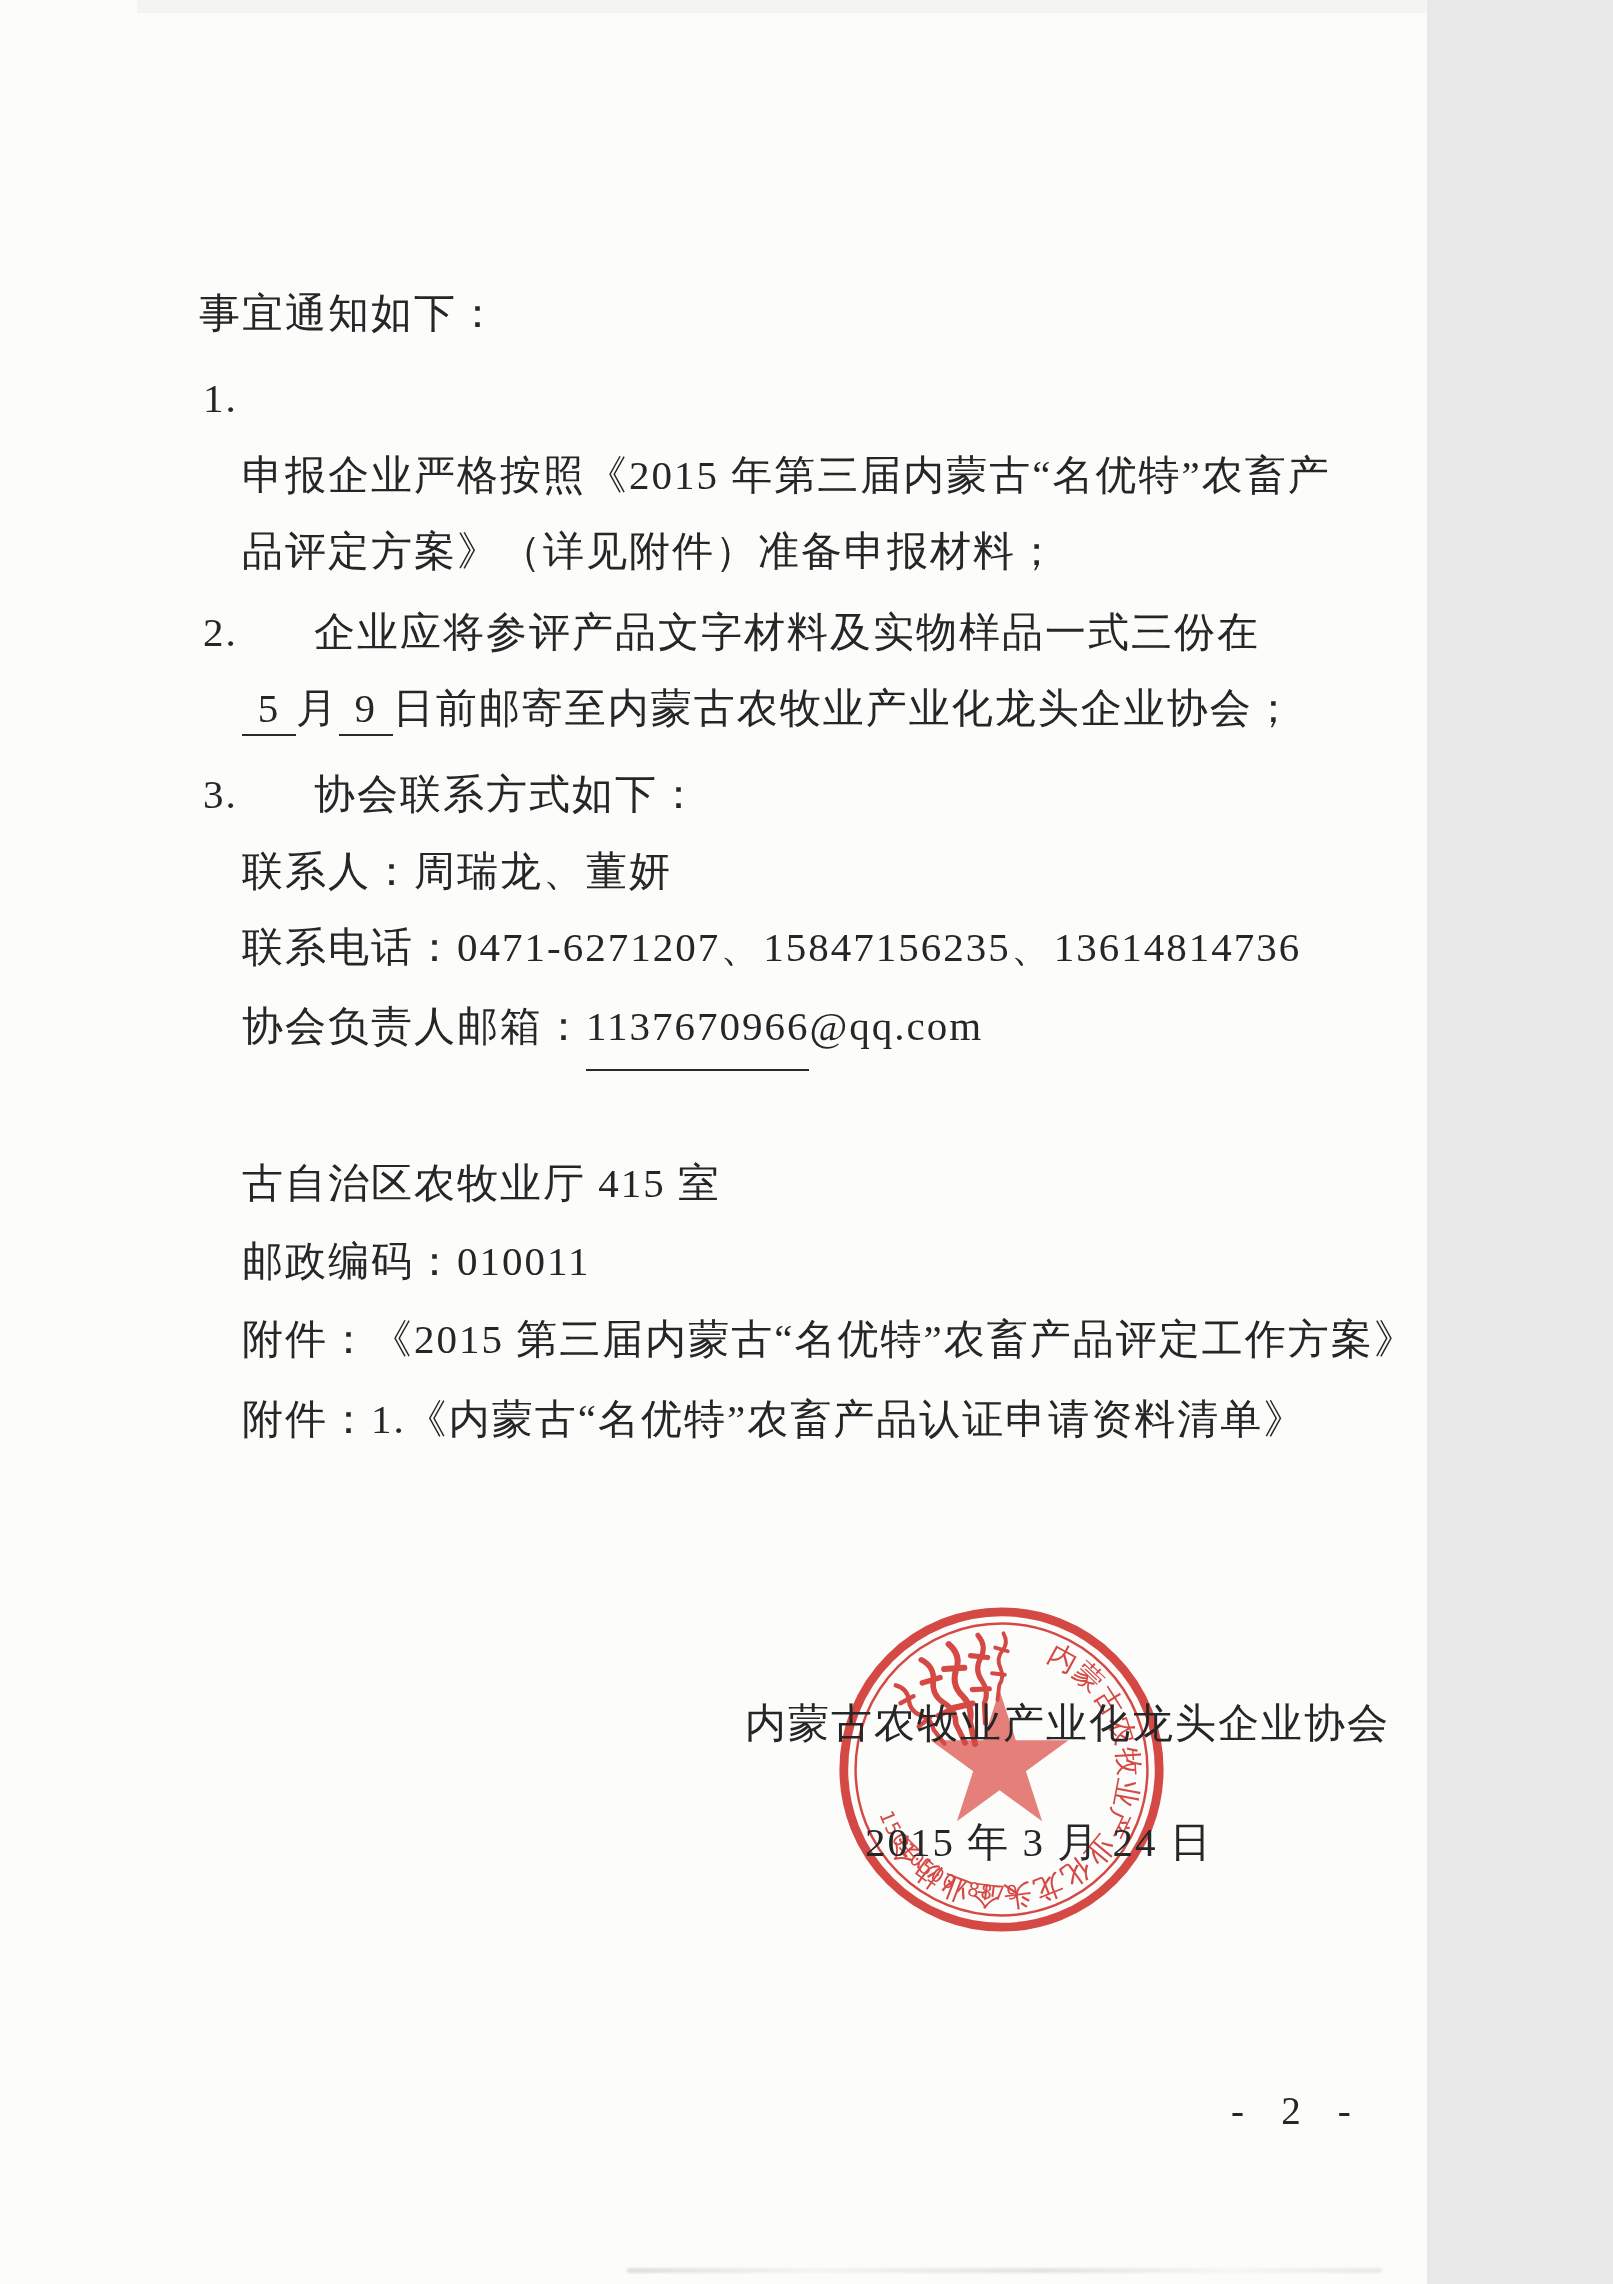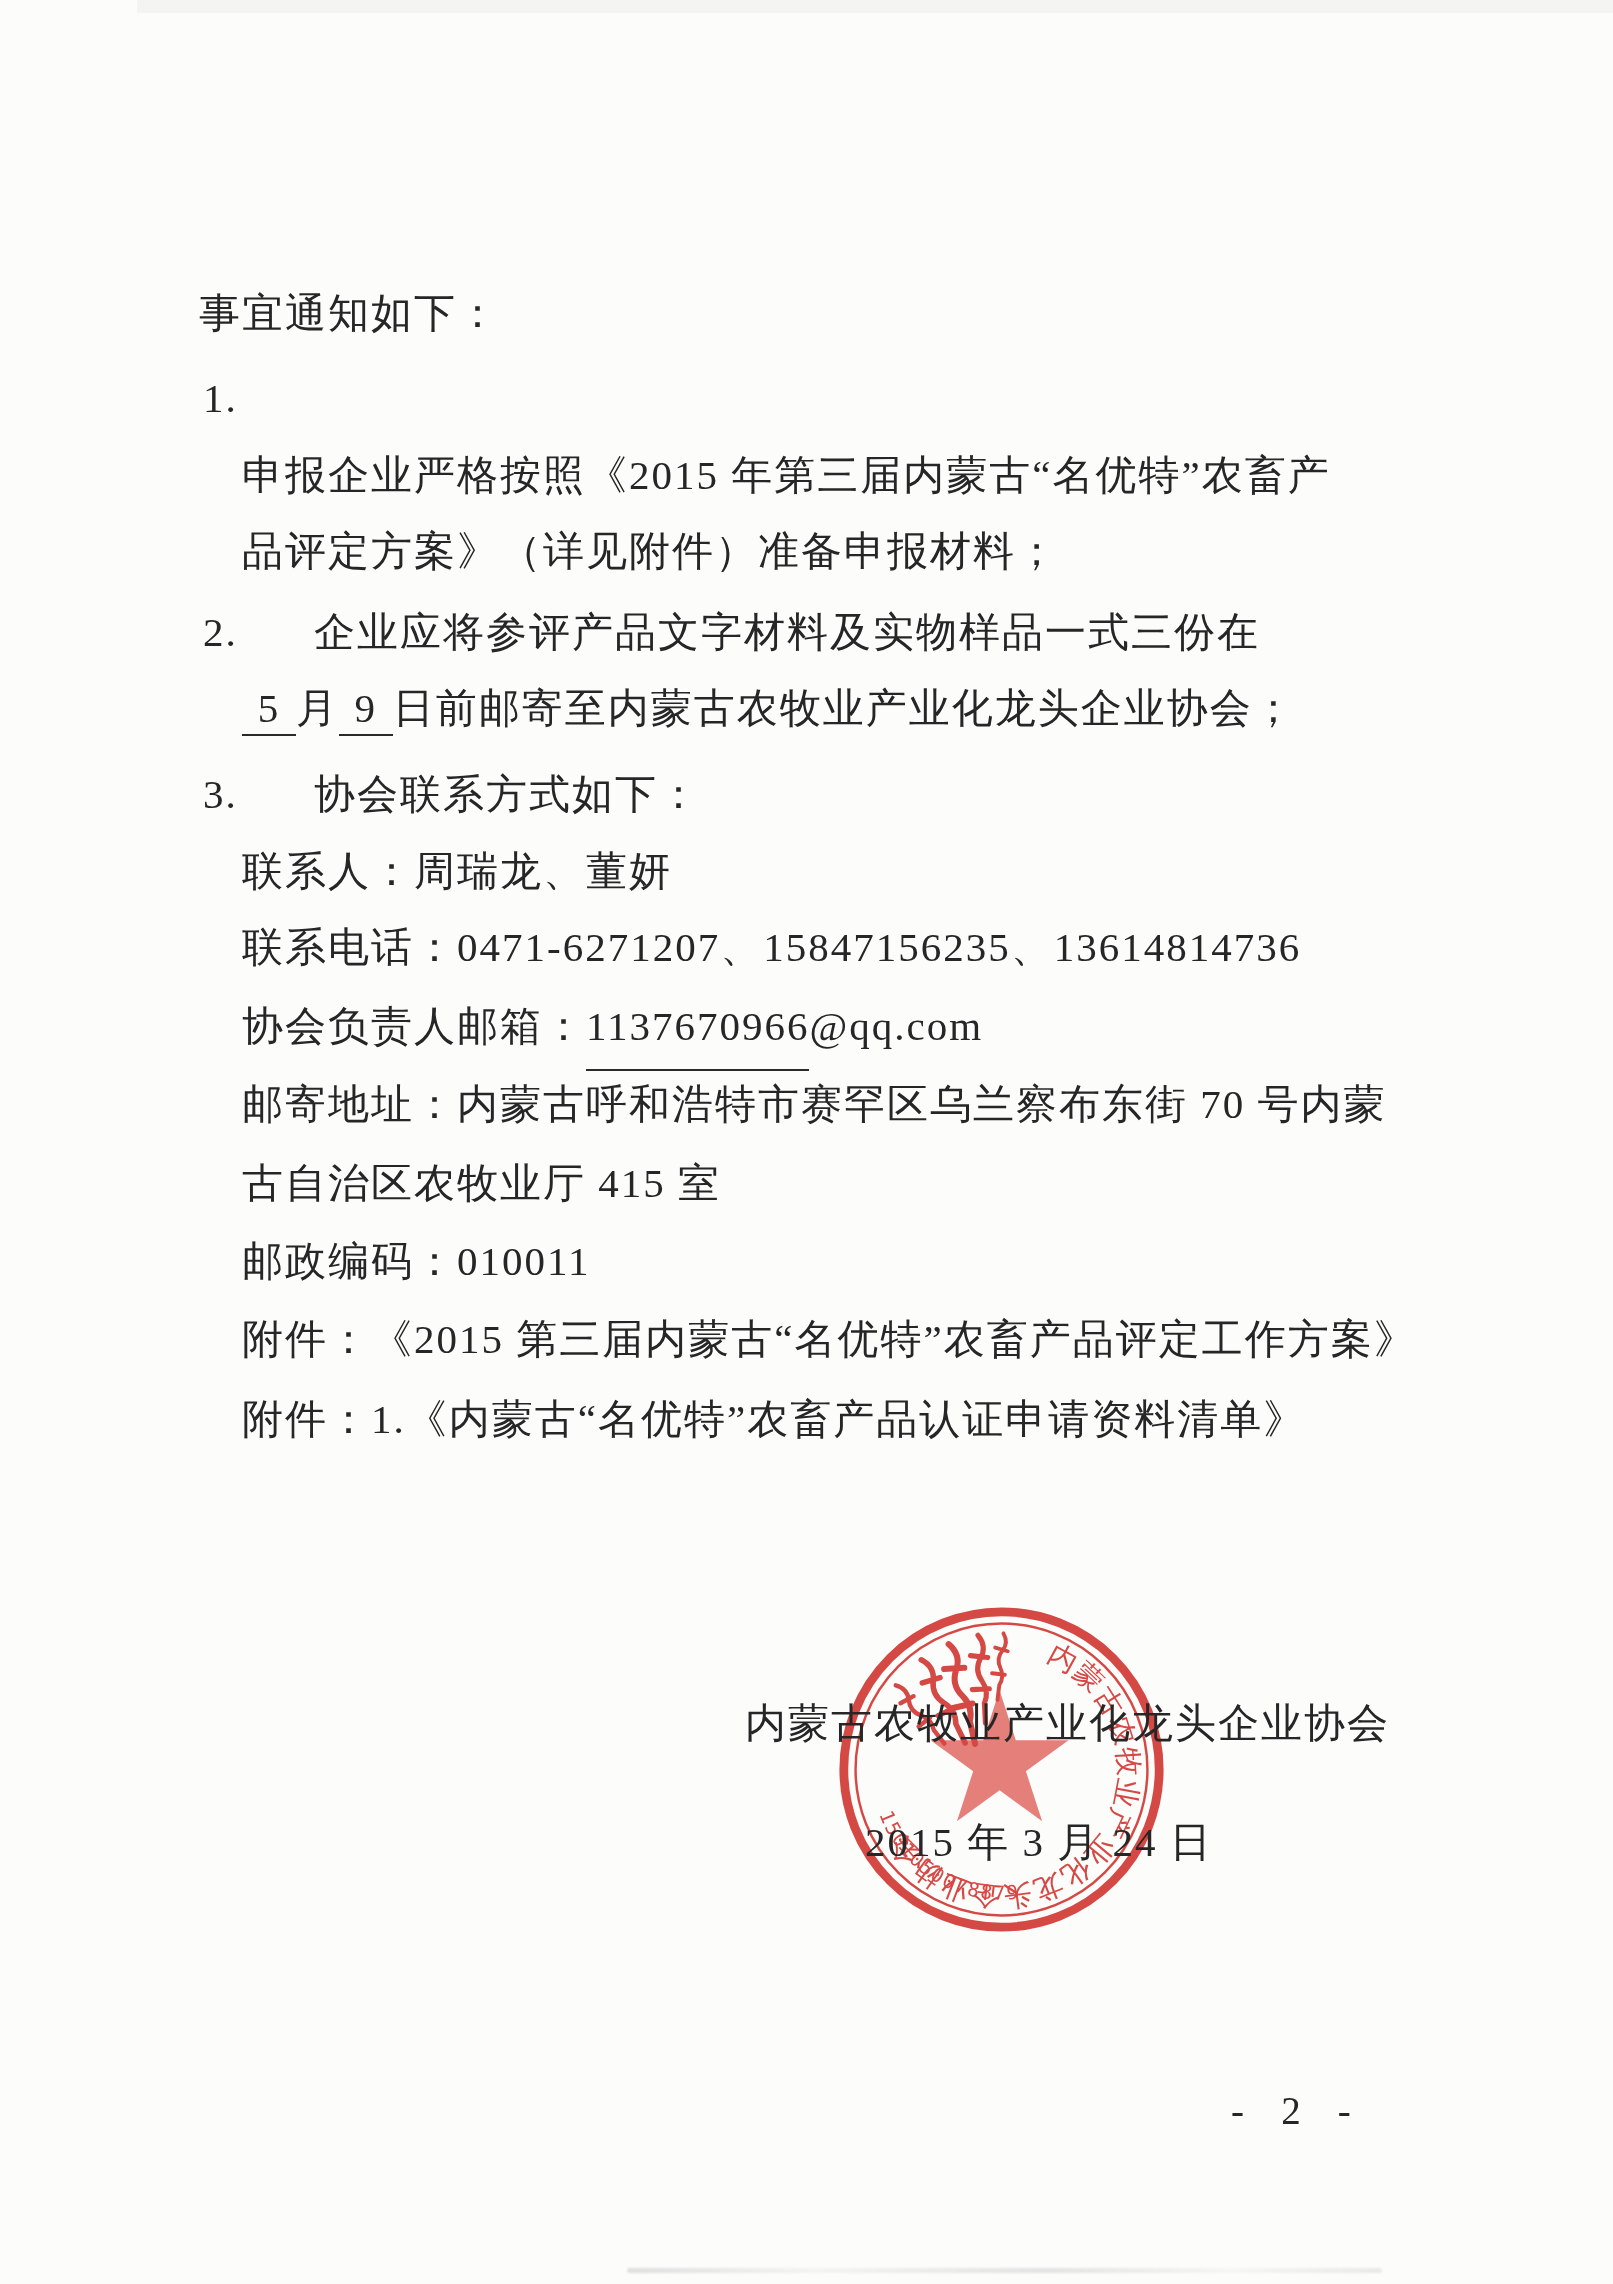--- a/index.html
+++ b/index.html
@@ -1,18 +1,18 @@
 <!DOCTYPE html>
 <html><head>
 <meta charset="utf-8">
 <style>
   html,body{margin:0;padding:0;background:#e8e8e8;}
   .page{
     position:relative;
-    width:1613px;height:2285px;
+    width:1427px;height:2285px;
     background:#fcfcfb;
     font-family:"Liberation Serif","DejaVu Serif",serif;
     color:#262626;
     overflow:hidden;
   }
   .top-band{position:absolute;top:0;left:137px;right:0;height:12.7px;background:#f4f4f3;}
   .line{
     position:absolute;
     font-size:41px;line-height:47px;
     letter-spacing:2px;
@@ -50,21 +50,20 @@
   <div class="line" style="left:203px;top:609px;">2.</div>
   <div class="line" style="left:314px;top:609px;">企业应将参评产品文字材料及实物样品一式三份在</div>
   <div class="line" style="left:242px;top:685px;"><span class="u">5</span><span>月</span><span class="u">9</span><span>日前邮寄至内蒙古农牧业产业化龙头企业协会；</span></div>
 
   <div class="line" style="left:203px;top:771px;">3.</div>
   <div class="line" style="left:314px;top:771px;">协会联系方式如下：</div>
 
   <div class="line" style="left:242px;top:848px;">联系人：周瑞龙、董妍</div>
   <div class="line" style="left:242px;top:924px;">联系电话：0471-6271207、15847156235、13614814736</div>
   <div class="line" style="left:242px;top:1003px;"><span>协会负责人邮箱：</span><span class="u2">1137670966</span><span>@qq.com</span></div>
-  <div class="line" style="left:242px;top:1081px;">邮寄地址：内蒙古呼和浩特市赛罕区乌兰察布东街 70 号内蒙</div>
   <div class="line" style="left:242px;top:1160px;text-align:center;">古自治区农牧业厅 415 室</div>
   <div class="line" style="left:242px;top:1238px;">邮政编码：010011</div>
 
   <div class="line" style="left:242px;top:1316px;">附件：《2015 第三届内蒙古“名优特”农畜产品评定工作方案》</div>
   <div class="line" style="left:242px;top:1396px;text-align:right;">附件：1.《内蒙古“名优特”农畜产品认证申请资料清单》</div>
 
   <svg class="seal" viewBox="0 0 340 340" aria-hidden="true">
     <g opacity="0.88">
       <defs>
         <path id="sealTextArc" d="M214.9 58.7 A120 120 0 0 1 261.9 247.1 A120 120 0 0 1 68.2 233.6" fill="none"></path>

